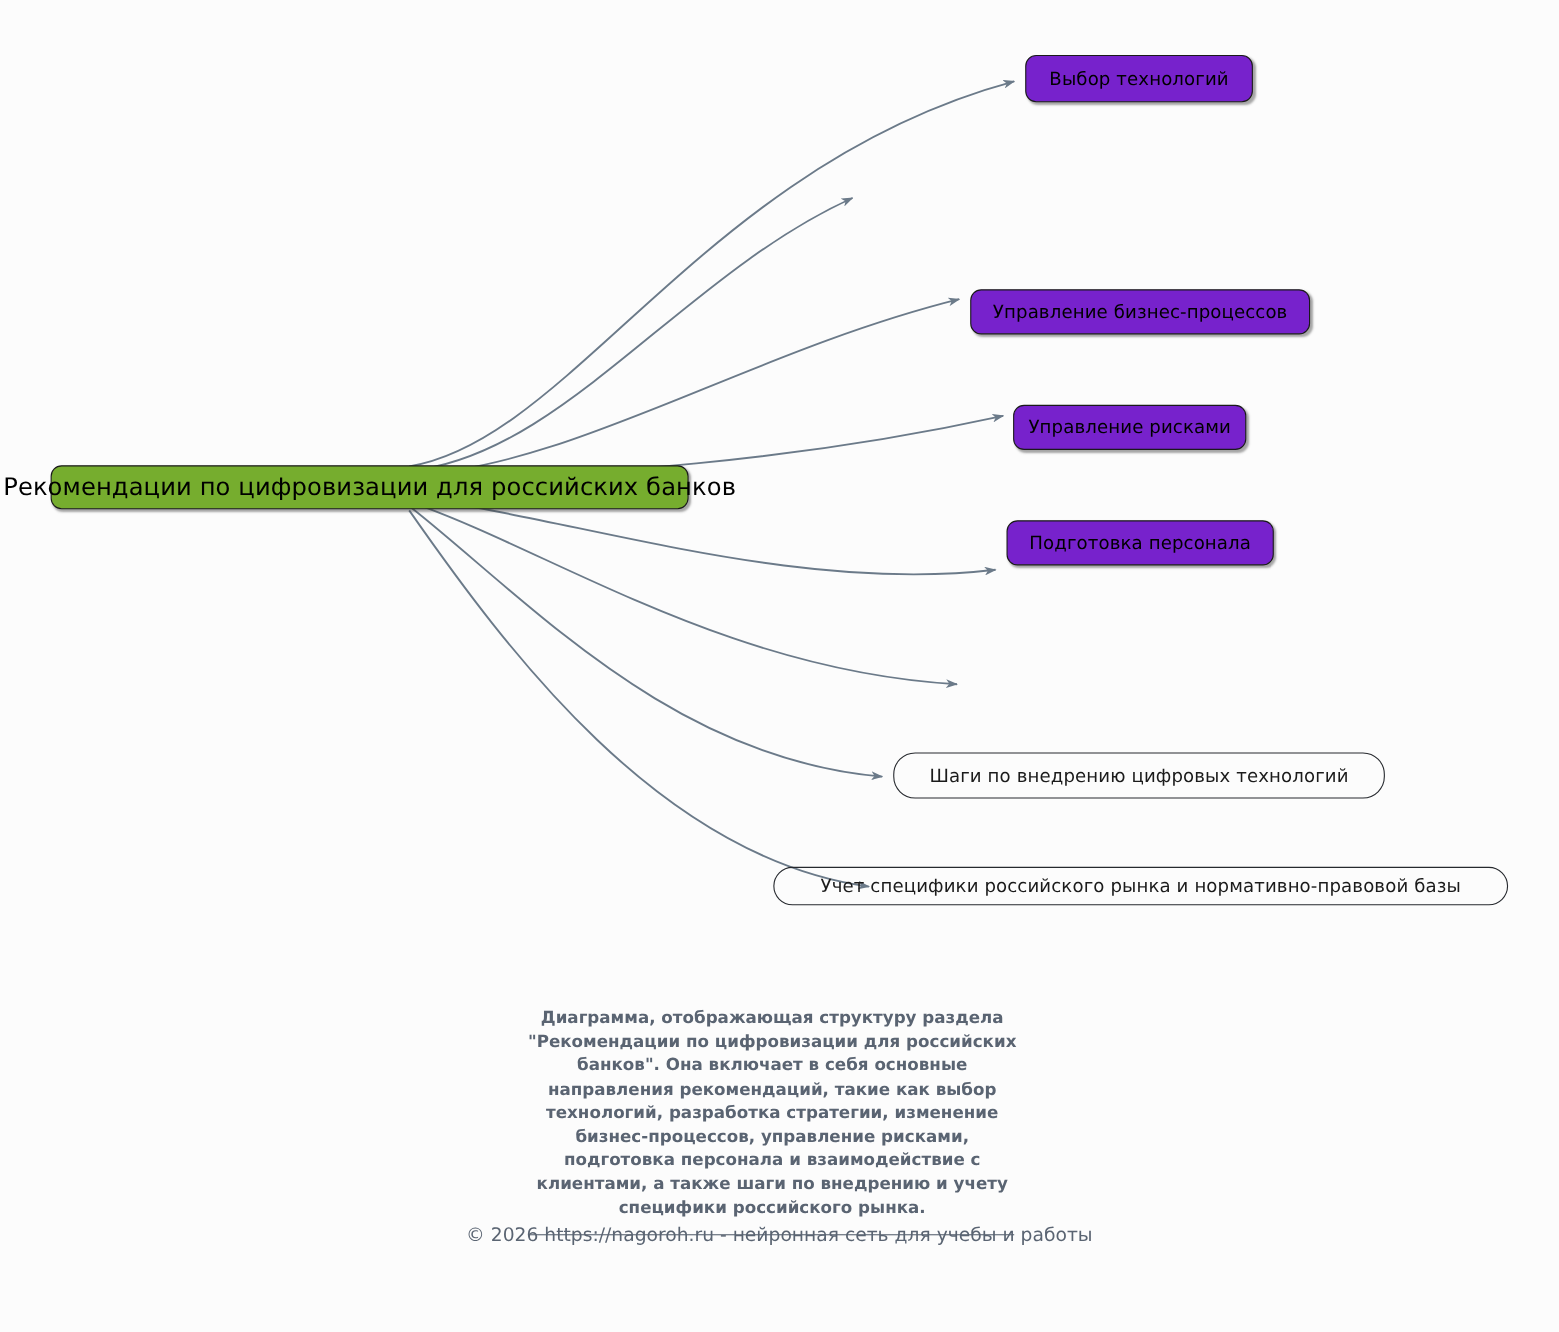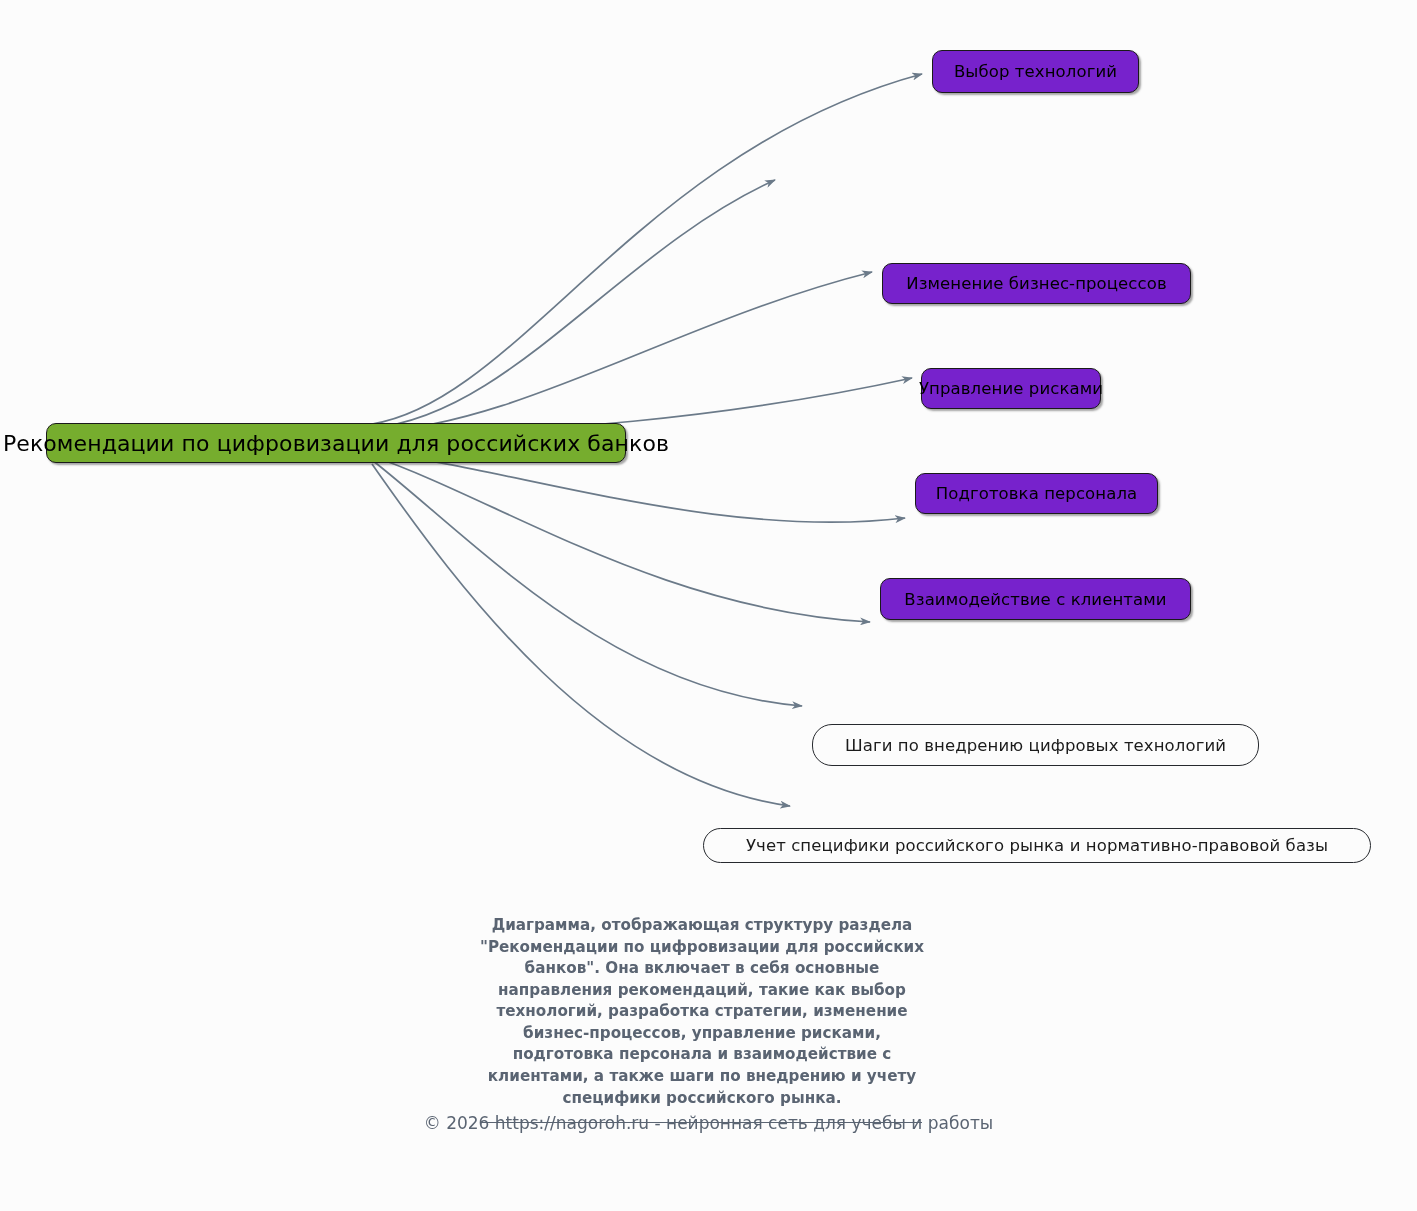--- a/index.html
+++ b/index.html
@@ -59,21 +59,20 @@
     font-size: 16.5px;
     box-shadow: 2px 2px 2px rgba(60,60,60,0.45);
   }
 
   .node-leaf {
     background: transparent;
     border: 1.6px solid #26292e;
     color: #1b1b1b;
     font-size: 16.5px;
     border-radius: 20px;
-    margin-top: 40px;
   }
 
   .caption-block {
     position: absolute;
     left: 432px;
     top: 915px;
     width: 540px;
     text-align: center;
   }
 
@@ -132,34 +131,31 @@
   <div class="node node-root" style="left:46px; top:423px; width:580px; height:40px;">
     <span>Рекомендации по цифровизации для российских банков</span>
   </div>
 
   <div class="node node-branch" style="left:932px; top:50px; width:207px; height:43px;">
     <span>Выбор технологий</span>
   </div>
 
 
   <div class="node node-branch" style="left:882px; top:263px; width:309px; height:41px;">
-    <span>Изменение бизнес-процессов</span>
+    <span>Управление бизнес-процессов</span>
   </div>
 
-  <div class="node node-branch" style="left:921px; top:368px; width:180px; height:41px;">
+  <div class="node node-branch" style="left:921px; top:368px; width:212px; height:41px;">
     <span>Управление рисками</span>
   </div>
 
   <div class="node node-branch" style="left:915px; top:473px; width:243px; height:41px;">
     <span>Подготовка персонала</span>
   </div>
 
-  <div class="node node-branch" style="left:880px; top:578px; width:311px; height:42px;">
-    <span>Взаимодействие с клиентами</span>
-  </div>
 
   <div class="node node-leaf" style="left:812px; top:684px; width:447px; height:42px;">
     <span>Шаги по внедрению цифровых технологий</span>
   </div>
 
   <div class="node node-leaf" style="left:703px; top:788px; width:668px; height:35px;">
     <span>Учет специфики российского рынка и нормативно-правовой базы</span>
   </div>
 
   <div class="caption-block">

